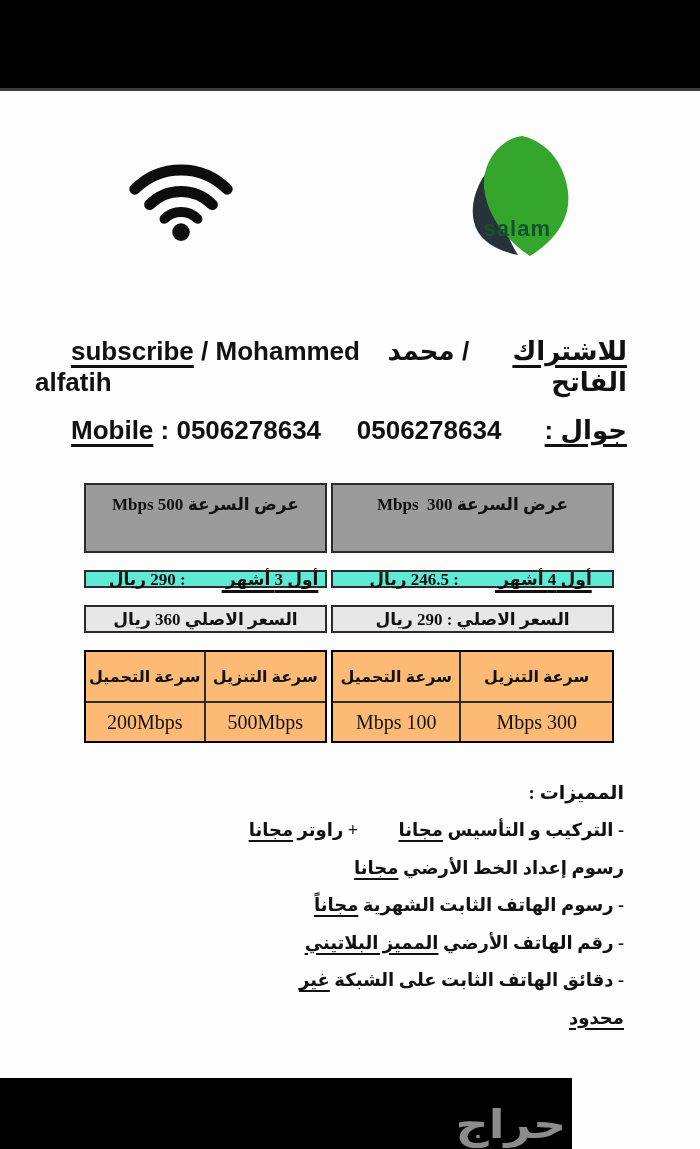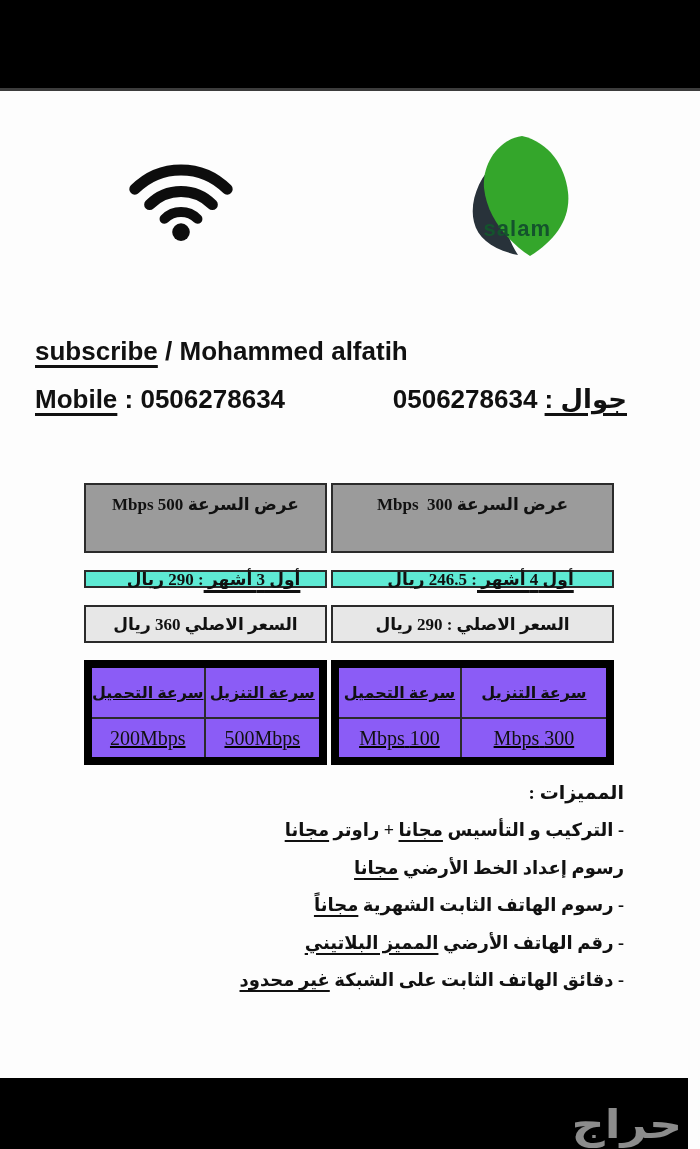--- a/index.html
+++ b/index.html
@@ -2,56 +2,56 @@
 <html lang="ar"><head>
 <meta charset="utf-8">
 <style>
   html,body{margin:0;padding:0;}
   body{width:700px;height:1149px;background:#fdfdfd;position:relative;overflow:hidden;
        font-family:"Liberation Sans","DejaVu Sans",sans-serif;}
   .abs{position:absolute;}
 
   
   .top-bar{left:0;top:0;width:700px;height:88px;background:#000;border-bottom:3px solid #3c3c3c;}
-  .bottom-bar{left:0;top:1078px;width:688px;height:71px;background:#000;}
+  .bottom-bar{left:0;top:1078px;width:572px;height:71px;background:#000;}
   .watermark{position:absolute;right:6px;bottom:2px;color:#8c8c8c;
              font-family:"DejaVu Sans",sans-serif;font-weight:bold;font-size:40px;
              transform:scaleX(1.15);transform-origin:right;}
 
   
   .wifi{left:126px;top:152px;width:110px;height:92px;}
 
   
   .salam{left:462px;top:132px;width:116px;height:132px;}
   .salam-label{position:absolute;left:50%;top:84px;transform:translateX(-54%);
                color:#14532d;font-weight:bold;font-size:22px;letter-spacing:1px;
                font-family:"Liberation Sans","DejaVu Sans",sans-serif;}
 
   
   .contact{left:35px;top:336px;width:592px;}
   .c-row{display:flex;justify-content:space-between;align-items:baseline;}
   .c-row + .c-row{margin-top:17px;}
   .c-en{font-size:26px;font-weight:bold;color:#111;}
   .c-ar{font-size:26px;font-weight:bold;color:#111;direction:rtl;}
-  .u{text-decoration:underline;text-decoration-thickness:2.5px;text-underline-offset:5px;}
+  .u{text-decoration:underline;text-decoration-thickness:2.5px;text-underline-offset:5px;margin-left:36px;}
 
   
   .offers{left:84px;top:483px;width:530px;display:flex;gap:4px;direction:ltr;}
   .offer-col{display:flex;flex-direction:column;gap:17px;}
   .col-left{width:243px;}
   .col-right{width:283px;}
   .cell{border:2px solid #2b2b2b;box-sizing:border-box;display:flex;
         align-items:center;justify-content:center;direction:rtl;
         font-family:"Liberation Serif","DejaVu Sans",serif;font-weight:bold;color:#111;}
   .cell.hdr{height:70px;background:#9b9b9b;align-items:flex-start;padding-top:9px;
             font-size:17px;white-space:pre-wrap;}
   .cell.promo{height:18px;background:#5eead4;font-size:17px;padding-left:16px;}
-  .cell.orig{height:38px;background:#e7e7e7;font-size:17px;}
-  .speed-block{border:8px solid #000000;box-sizing:border-box;background:#8b5cf6;
-               display:grid;grid-template-rows:51px 38px;text-decoration:underline;}
+  .cell.orig{height:28px;background:#e7e7e7;font-size:17px;}
+  .speed-block{border:2px solid #000000;box-sizing:border-box;background:#fdba74;
+               display:grid;grid-template-rows:51px 38px;}
   .col-left  .speed-block{grid-template-columns:50% 50%;}
   .col-right .speed-block{grid-template-columns:46% 54%;}
   .s-cell{display:flex;align-items:center;justify-content:center;direction:rtl;
           font-family:"Liberation Serif","DejaVu Sans",serif;color:#111;box-sizing:border-box;}
   .s-label{font-weight:bold;font-size:16px;border-bottom:2px solid #2b2b2b;}
   .s-val{font-size:20px;}
   .s-first{border-right:2px solid #2b2b2b;}
 
   
   .features{right:76px;top:774px;width:420px;direction:rtl;text-align:right;
@@ -78,20 +78,21 @@
   <svg viewBox="0 0 116 132" width="116" height="132">
     <path d="M34 30 C 17 45 7 70 12 90 C 16 107 32 118 56 123 C 41 100 32 60 38 30 Z" fill="#28323a"></path>
     <path d="M60 4 C 87 10 103 34 106 60 C 109 86 94 108 68 124 C 44 108 25 84 22 56 C 20 30 38 7 60 4 Z" fill="#34a62b"></path>
   </svg>
   <span class="salam-label">salam</span>
 </div>
 
 <div class="abs contact">
   <div class="c-row">
     <span class="c-en"><u class="u">subscribe</u><span> / Mohammed alfatih</span></span>
+    <span class="c-ar" dir="rtl"><u class="u">للاشتراك</u><span> / محمد الفاتح</span></span>
   </div>
   <div class="c-row">
     <span class="c-en"><u class="u">Mobile</u><span> : 0506278634</span></span>
     <span class="c-ar" dir="rtl"><u class="u">جوال :</u><span> 0506278634</span></span>
   </div>
 </div>
 
 <div class="abs offers">
 
   <div class="offer-col col-left">

